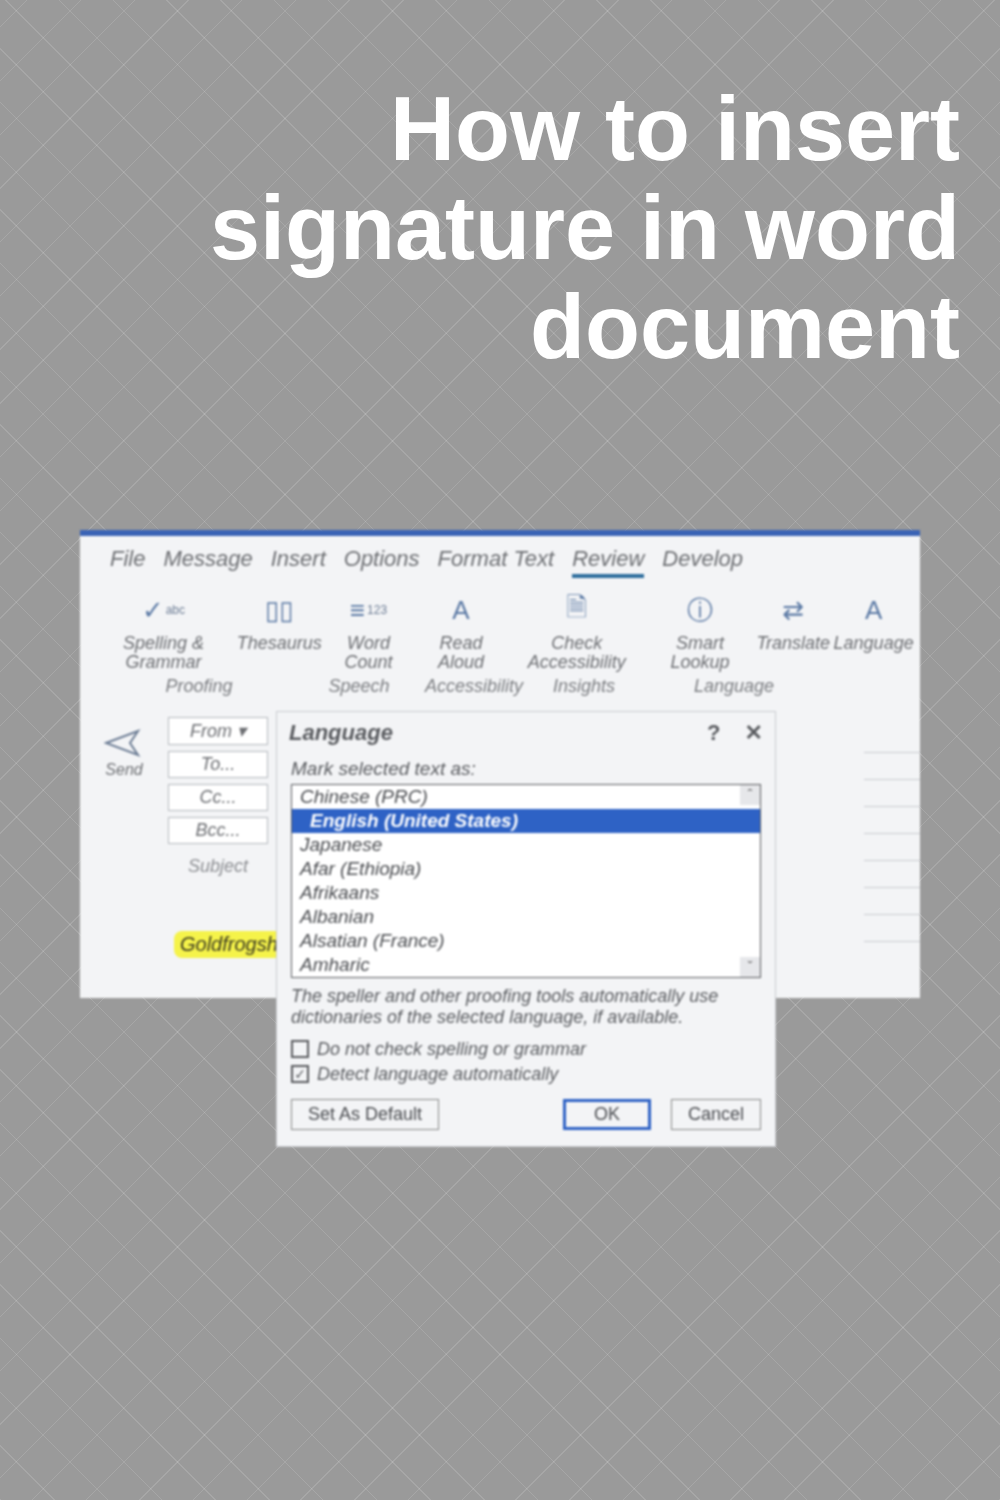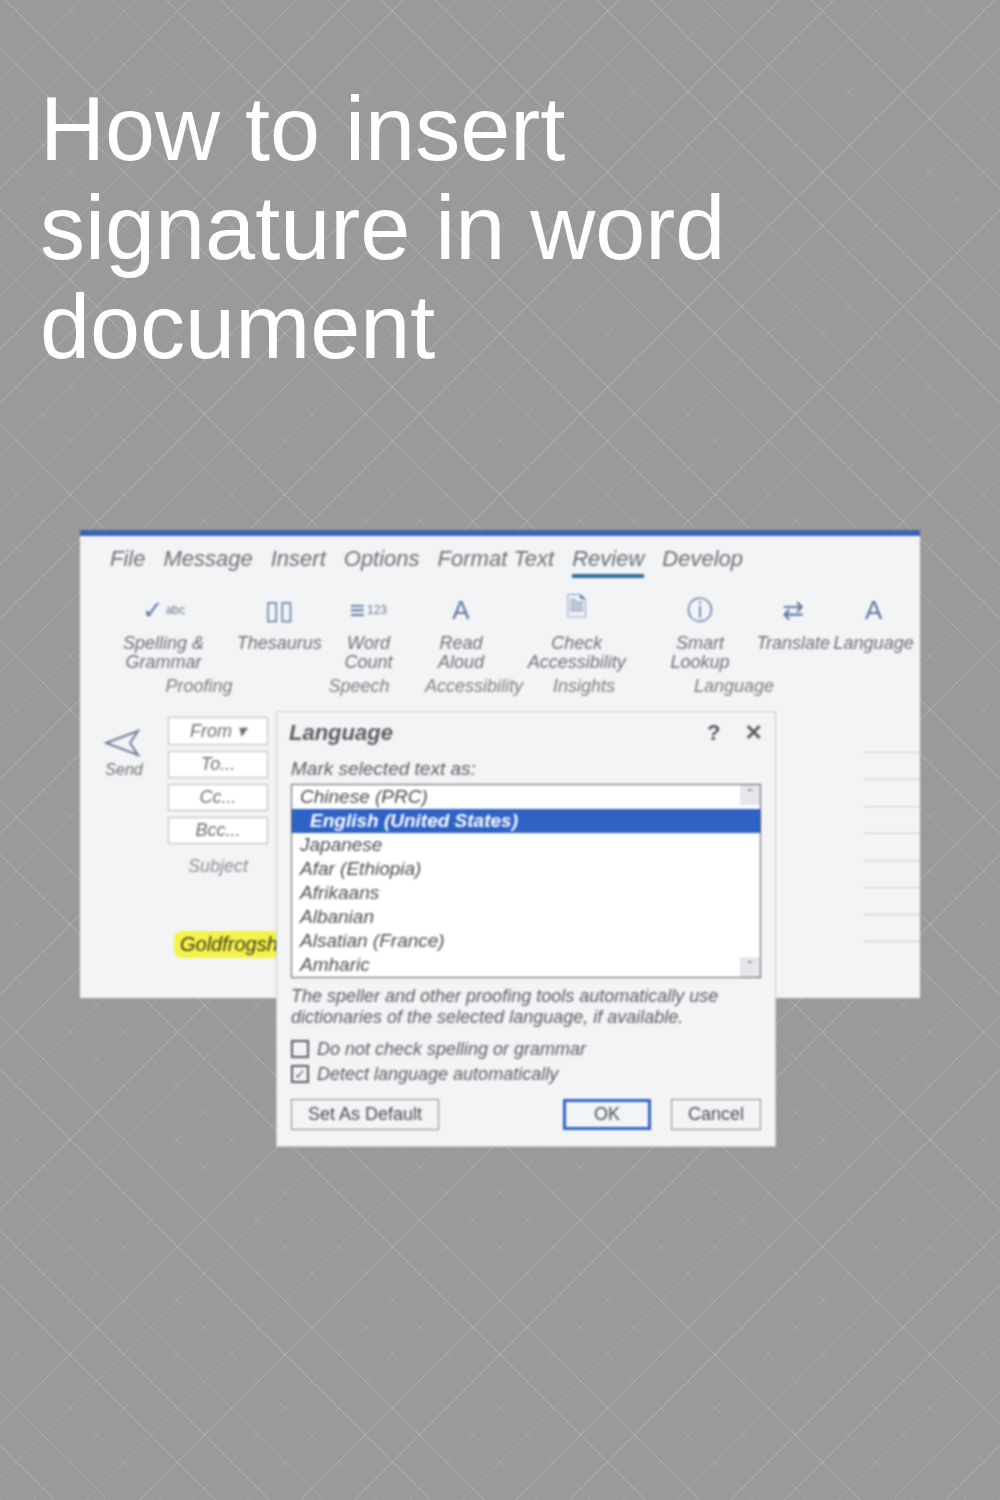--- a/index.html
+++ b/index.html
@@ -19,23 +19,23 @@
       repeating-linear-gradient(45deg, rgba(255,255,255,0.22) 0 1px, transparent 1px 38px),
       repeating-linear-gradient(-45deg, rgba(255,255,255,0.22) 0 1px, transparent 1px 38px),
       repeating-linear-gradient(45deg, rgba(0,0,0,0.08) 0 1px, transparent 1px 38px),
       repeating-linear-gradient(-45deg, rgba(0,0,0,0.08) 0 1px, transparent 1px 38px);
   }
   .headline {
     position: absolute;
     top: 80px;
     left: 0;
     right: 0;
-    text-align: left;
+    text-align: right;
     color: #fff;
-    font-weight: 400;
+    font-weight: 700;
     font-size: 90px;
     line-height: 1.1;
     padding: 0 40px;
   }
   .screenshot-frame {
     position: absolute;
     top: 530px;
     left: 80px;
     width: 840px;
     background: #f3f4f6;

